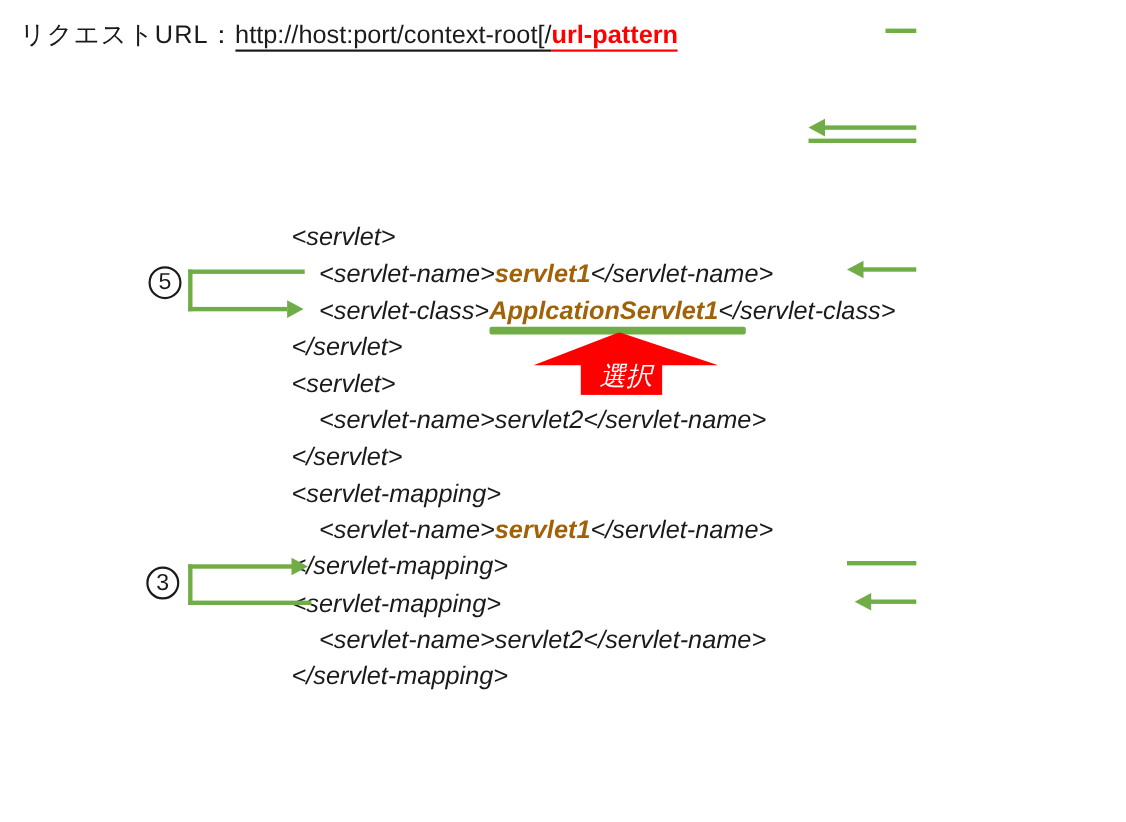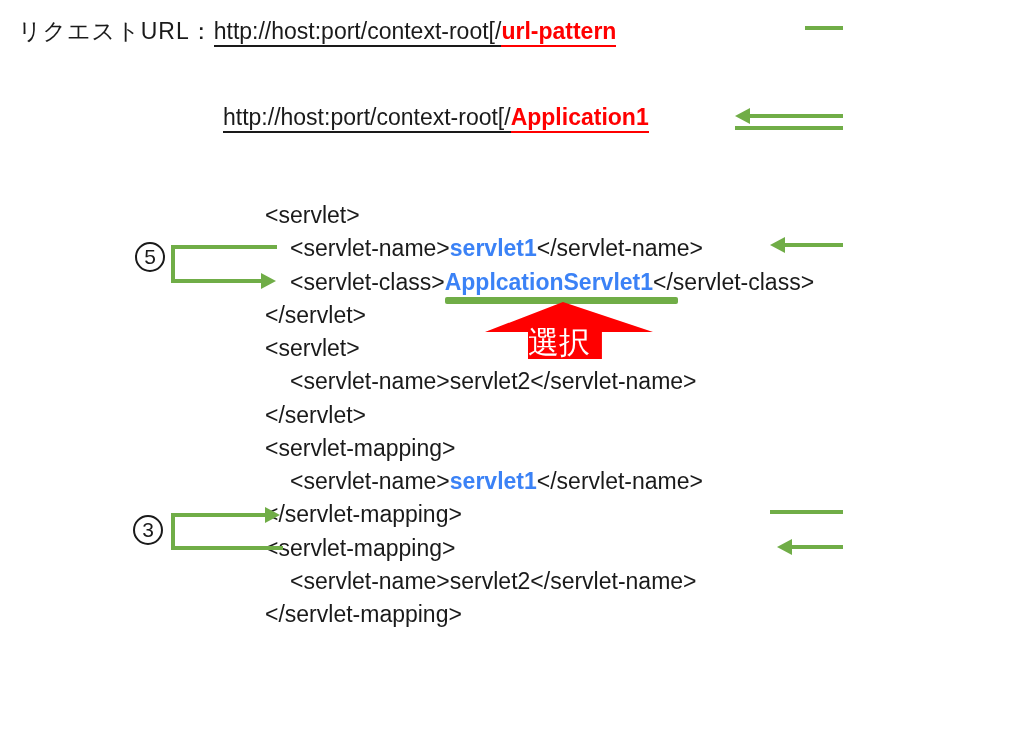--- a/index.html
+++ b/index.html
@@ -1,65 +1,62 @@
 <!DOCTYPE html>
 <html><head>
 <meta charset="utf-8">
 <style>
   html,body{margin:0;padding:0;background:#fff;}
   #stage{
     position:relative;width:833px;height:747px;background:#ffffff;overflow:hidden;
-    font-family:"Liberation Sans","DejaVu Sans",sans-serif;color:#1a1a1a;padding-left:10px;
+    font-family:"Liberation Sans","DejaVu Sans",sans-serif;color:#1a1a1a;
   }
   
   .hdr{position:absolute;left:18px;top:16px;font-size:23px;white-space:nowrap;}
   .hdr .jlabel{letter-spacing:1px;}
   .urlline{position:absolute;font-size:23px;white-space:nowrap;}
   .u{border-bottom:2px solid currentColor;padding-bottom:1px;}
   .redtxt{color:#ff0000;font-weight:bold;}
   
   #code{position:absolute;left:265px;top:199px;font-size:23px;}
-  .code-line{height:33.25px;line-height:33.25px;white-space:nowrap;}
+  .code-line{height:33.25px;line-height:33.25px;white-space:nowrap;font-style:italic;}
   .code-line.ind{padding-left:25px;}
-  .code-line .red{color:#3b82f6;font-weight:bold;}
+  .code-line .red{color:#a16207;font-weight:bold;}
   
   .gl{position:absolute;background:#70ad47;}
   .ah{position:absolute;width:0;height:0;border-top:8px solid transparent;border-bottom:8px solid transparent;}
   .ah.left{border-right:15px solid #70ad47;}
   .ah.right{border-left:15px solid #70ad47;}
   
   .badge{
     position:absolute;width:30px;height:30px;border:2.5px solid #1a1a1a;border-radius:50%;
     display:flex;align-items:center;justify-content:center;font-size:21px;color:#1a1a1a;
     box-sizing:border-box;background:#fff;
   }
   
   #green-underline{position:absolute;left:445px;top:297px;width:233px;height:7px;background:#70ad47;border-radius:2px;}
   
   #sel-arrow{
     position:absolute;left:485px;top:302px;width:168px;height:57px;background:#ff0000;
     clip-path:polygon(46.4% 0%,100% 52.6%,69.6% 52.6%,69.6% 100%,25.6% 100%,25.6% 52.6%,0% 52.6%);
   }
   #sel-label{
-    position:absolute;left:475px;top:329px;width:168px;text-align:center;
-    color:#ffffff;font-size:31px;line-height:27px;z-index:2;
+    position:absolute;left:485px;top:329px;width:168px;text-align:center;
+    color:#ffffff;font-size:24px;line-height:27px;z-index:2;font-style:italic;
   }
 </style>
 </head>
 <body>
 
 <div id="stage">
 
   <div class="hdr">
     <span class="jlabel">リクエストURL：</span><span class="u">http://host:port/context-root[/</span><span class="u redtxt">url-pattern</span>
   </div>
 
-  <div class="urlline" style="left:223px;top:104px;">
-    <span class="u">http://host:port/context-root[/</span><span class="u redtxt">Application1</span>
-  </div>
 
   <div id="code">
       <div class="code-line"><span>&lt;servlet&gt;</span></div>
       <div class="code-line ind"><span>&lt;servlet-name&gt;</span><span class="red">servlet1</span><span>&lt;/servlet-name&gt;</span></div>
       <div class="code-line ind"><span>&lt;servlet-class&gt;</span><span class="red">ApplcationServlet1</span><span>&lt;/servlet-class&gt;</span></div>
       <div class="code-line"><span>&lt;/servlet&gt;</span></div>
       <div class="code-line"><span>&lt;servlet&gt;</span></div>
       <div class="code-line ind"><span>&lt;servlet-name&gt;servlet2&lt;/servlet-name&gt;</span></div>
       <div class="code-line"><span>&lt;/servlet&gt;</span></div>
       <div class="code-line"><span>&lt;servlet-mapping&gt;</span></div>

